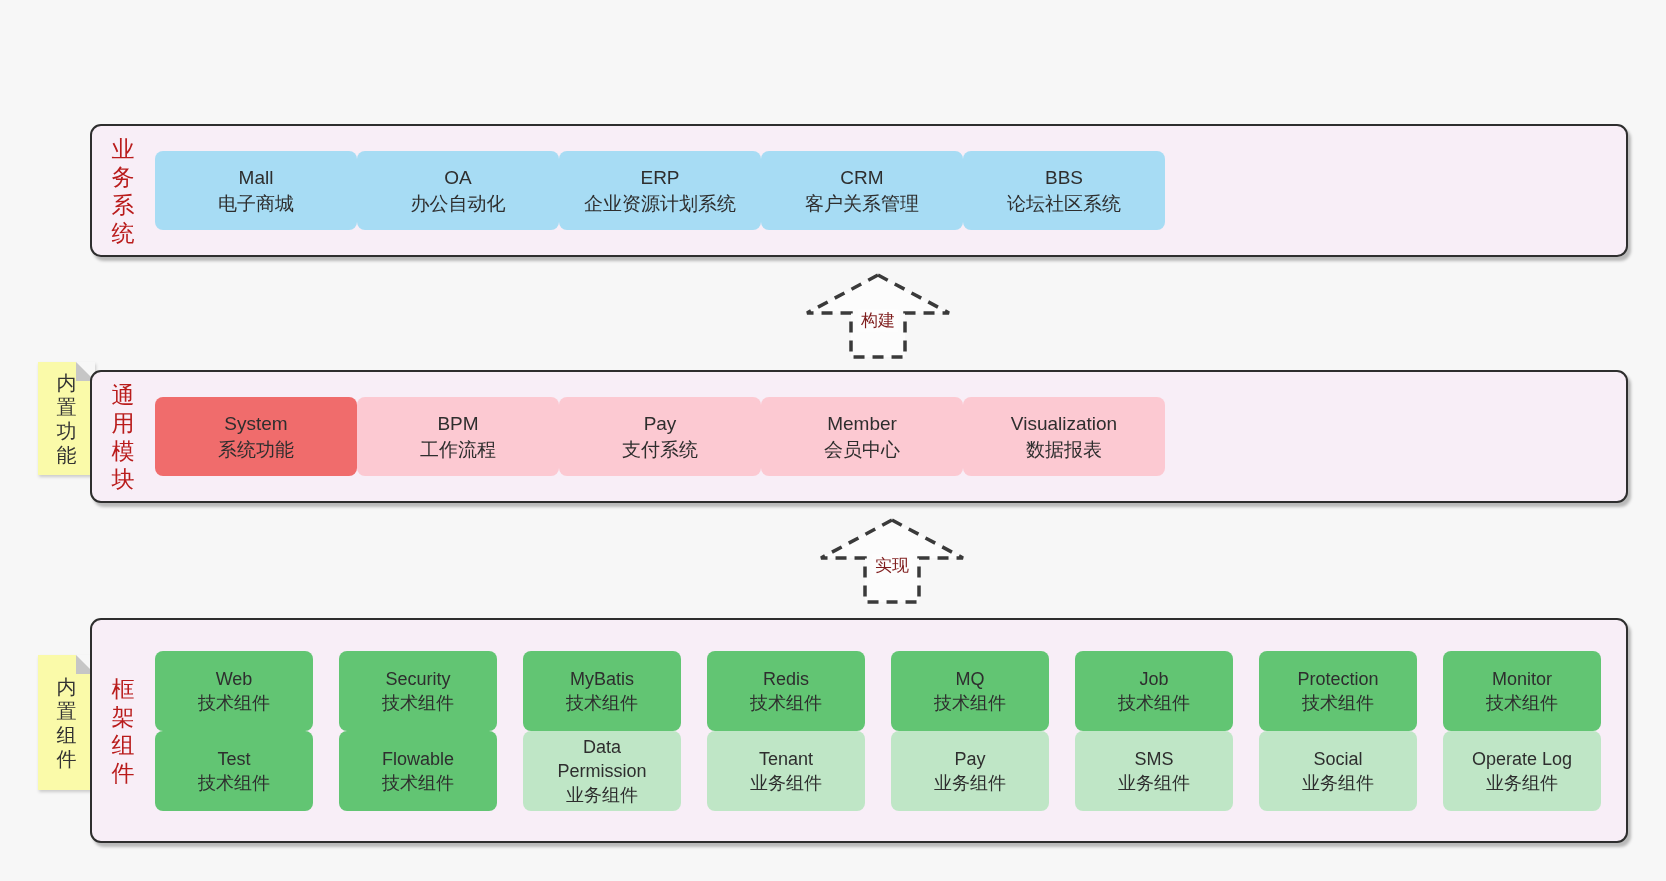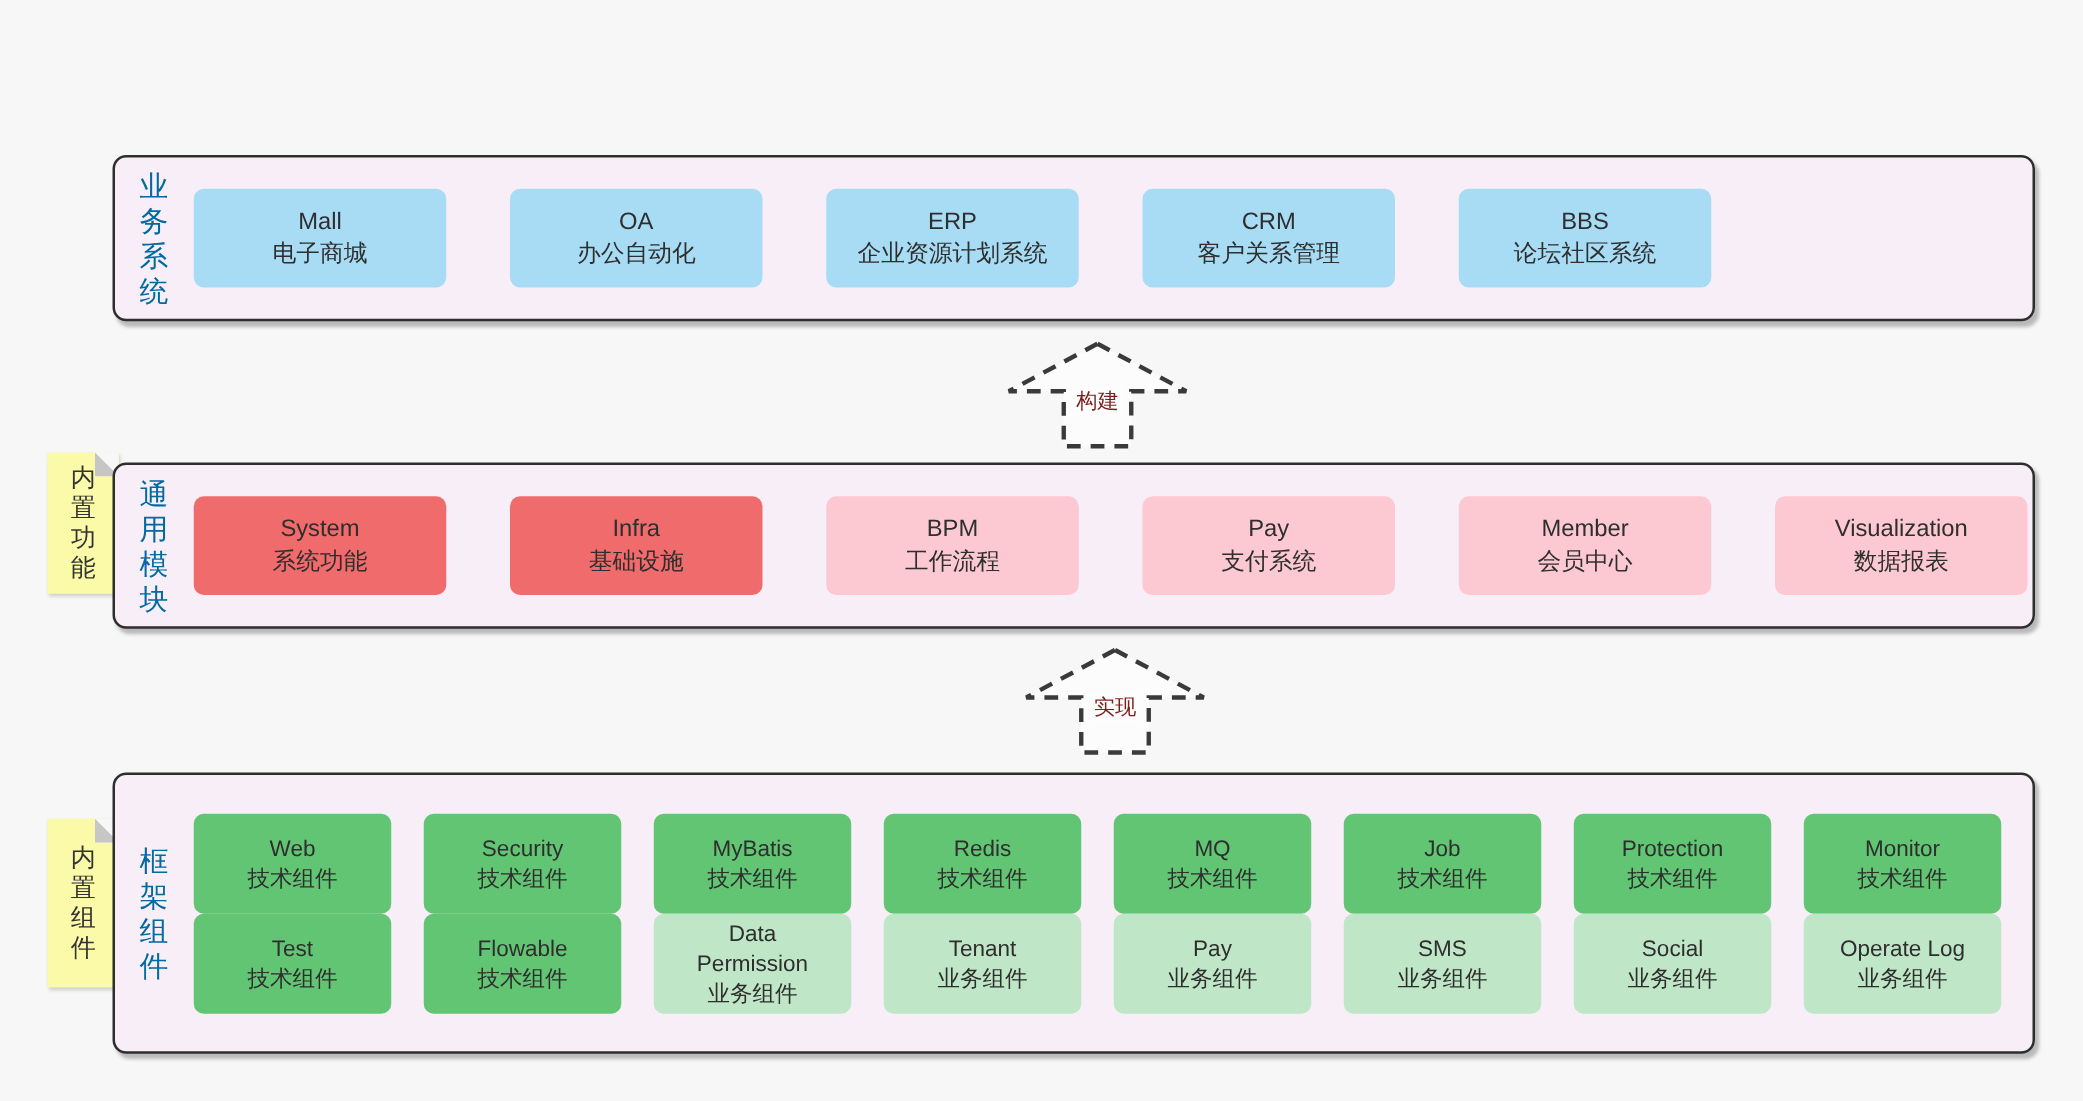--- a/index.html
+++ b/index.html
@@ -12,23 +12,23 @@
     position:absolute; left:90px; width:1538px; box-sizing:border-box;
     background:#f8eef7; border:2px solid #2e2e2e; border-radius:11px;
     box-shadow:3px 4px 3px rgba(0,0,0,0.25);
     display:flex; align-items:center; z-index:2;
   }
   #sec-business  { top:124px; height:133px; }
   #sec-modules   { top:370px; height:133px; }
   #sec-framework { top:618px; height:225px; }
   .vlabel {
     flex:0 0 30px; margin:0 17px 0 16px; font-size:23px; line-height:28px;
-    text-align:center; word-break:break-all; color:#0369a1;
-  }
-  .row6 { display:flex; gap:51px; }
+    text-align:center; word-break:break-all; color:#b91c1c;
+  }
+  .row6 { display:flex; }
   .grid8 { display:flex; flex-direction:column; }
   .row8 { display:flex; gap:26px; }
   .box {
     border-radius:8px; display:flex; flex-direction:column;
     align-items:center; justify-content:center; text-align:center;
     font-size:19px; line-height:26px; color:#2e2e2e; box-sizing:border-box;
   }
   .box.wide  { width:202px; height:79px; }
   .box.small { width:158px; height:80px; font-size:18px; line-height:24px; padding:0 16px; }
   .box.blue   { background:#a7dcf4; }
@@ -101,24 +101,20 @@
   <div class="tag-text">内置功能</div>
 </div>
 
 <div class="container" id="sec-modules">
   <div class="vlabel">通用模块</div>
   <div class="row6">
     <div class="box wide red">
       <span>System</span>
       <span>系统功能</span>
     </div>
-    <div class="box wide red">
-      <span>Infra</span>
-      <span>基础设施</span>
-    </div>
     <div class="box wide pink">
       <span>BPM</span>
       <span>工作流程</span>
     </div>
     <div class="box wide pink">
       <span>Pay</span>
       <span>支付系统</span>
     </div>
     <div class="box wide pink">
       <span>Member</span>

